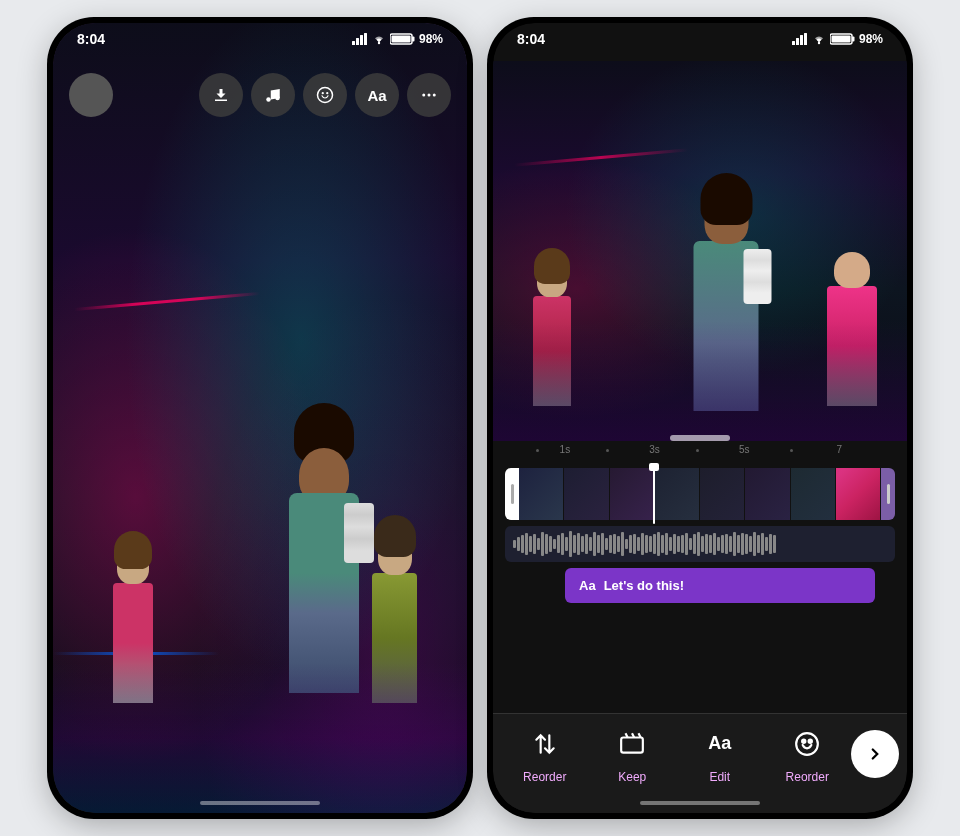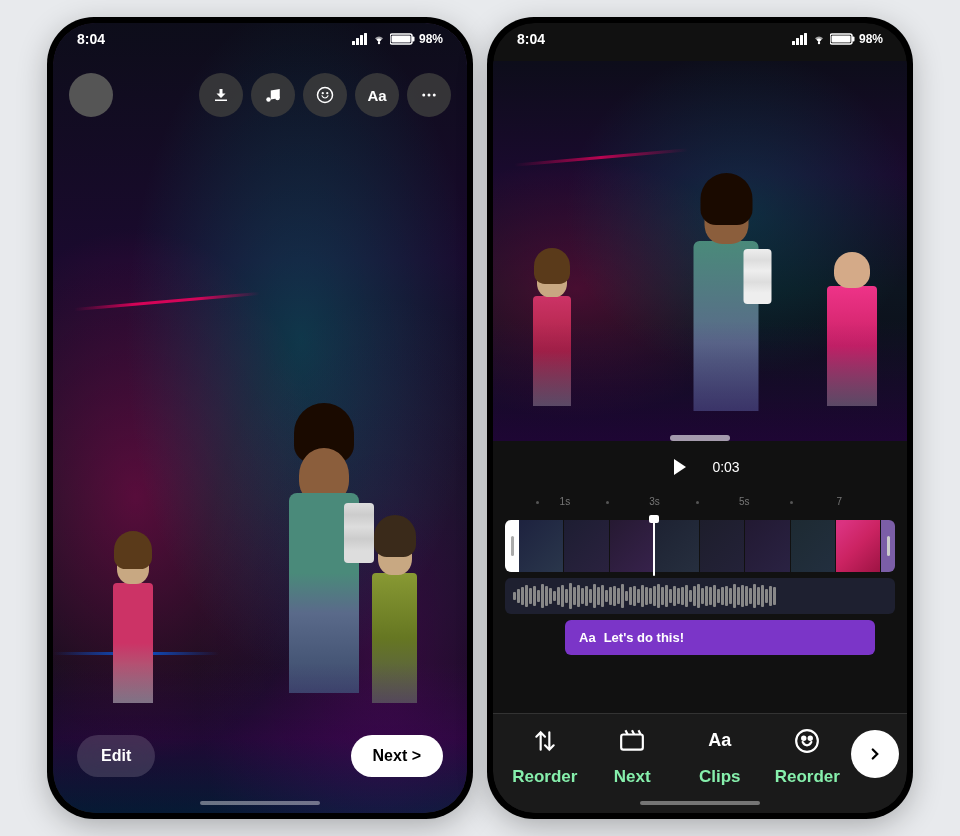--- a/index.html
+++ b/index.html
@@ -411,23 +411,23 @@
     .tool-icon {
       width: 40px;
       height: 40px;
       display: flex;
       align-items: center;
       justify-content: center;
       font-size: 20px;
       color: #fff;
     }
     .tool-label {
-      color: #86efac;
-      font-size: 17px;
-      font-weight: 700;
+      color: #f0abfc;
+      font-size: 12px;
+      font-weight: 400;
     }
     .next-btn-p2 {
       width: 48px;
       height: 48px;
       border-radius: 50%;
       background: #fff;
       border: none;
       display: flex;
       align-items: center;
       justify-content: center;
@@ -531,26 +531,20 @@
         </div>
         <div class="tb-btn">
           <svg width="18" height="18" viewBox="0 0 24 24" fill="white">
             <circle cx="5" cy="12" r="2"></circle>
             <circle cx="12" cy="12" r="2"></circle>
             <circle cx="19" cy="12" r="2"></circle>
           </svg>
         </div>
       </div>
 
-      <div class="bottom-bar-p1">
-        <button class="btn-edit">Edit</button>
-        <button class="btn-next">
-          <span>Next &gt;</span>
-        </button>
-      </div>
 
       <div class="home-indicator"></div>
     </div>
   </div>
 
   <div class="phone">
     <div class="phone-inner phone2-inner">
 
       <div class="status-bar" style="z-index:20;">
         <span class="status-time">8:04</span>
@@ -600,26 +594,20 @@
             <div style="position:absolute;top:-34px;left:50%;transform:translateX(-50%);width:36px;height:36px;background:#d4aa88;border-radius:50% 50% 40% 40%;"></div>
           </div>
         </div>
 
         <div style="position:absolute;bottom:0;left:0;right:0;height:120px;background:linear-gradient(180deg,transparent,rgba(60,0,100,0.4));"></div>
         <div class="preview-marker"></div>
       </div>
 
       <div class="timeline-area">
 
-        <div class="playback-row">
-          <button class="play-btn">
-            <div class="play-icon"></div>
-          </button>
-          <span class="time-display">0:03</span>
-        </div>
 
         <div style="position:relative;height:18px;margin-bottom:9px;">
           <div style="color:#777;font-size:10px;position:absolute;left:14%;top:3px;">1s</div>
           <div style="color:#777;font-size:10px;position:absolute;left:37%;top:3px;">3s</div>
           <div style="color:#777;font-size:10px;position:absolute;left:60%;top:3px;">5s</div>
           <div style="color:#777;font-size:10px;position:absolute;left:85%;top:3px;">7</div>
 
           <div style="position:absolute;top:8px;left:8%;width:3px;height:3px;background:#555;border-radius:50%;"></div>
           <div style="position:absolute;top:8px;left:26%;width:3px;height:3px;background:#555;border-radius:50%;"></div>
           <div style="position:absolute;top:8px;left:49%;width:3px;height:3px;background:#555;border-radius:50%;"></div>
@@ -757,27 +745,27 @@
           </div>
           <span class="tool-label">Reorder</span>
         </div>
         <div class="tool-item">
           <div class="tool-icon">
             <svg width="26" height="26" viewBox="0 0 24 24" fill="none" stroke="white" stroke-width="2">
               <rect x="2" y="6" width="20" height="14" rx="2"></rect>
               <path d="M6 2l2 4M12 2l2 4M18 2l2 4"></path>
             </svg>
           </div>
-          <span class="tool-label">Next</span>
+          <span class="tool-label">Keep</span>
         </div>
         <div class="tool-item">
           <div class="tool-icon">
             <span style="font-size:18px;font-weight:700;color:white;">Aa</span>
           </div>
-          <span class="tool-label">Clips</span>
+          <span class="tool-label">Edit</span>
         </div>
         <div class="tool-item">
           <div class="tool-icon">
             <svg width="26" height="26" viewBox="0 0 24 24" fill="none" stroke="white" stroke-width="2">
               <circle cx="12" cy="12" r="10"></circle>
               <path d="M8 13s1.5 3 4 3 4-3 4-3" stroke-linecap="round"></path>
               <circle cx="9" cy="9.5" r="1.5" fill="white"></circle>
               <circle cx="15" cy="9.5" r="1.5" fill="white"></circle>
             </svg>
           </div>

